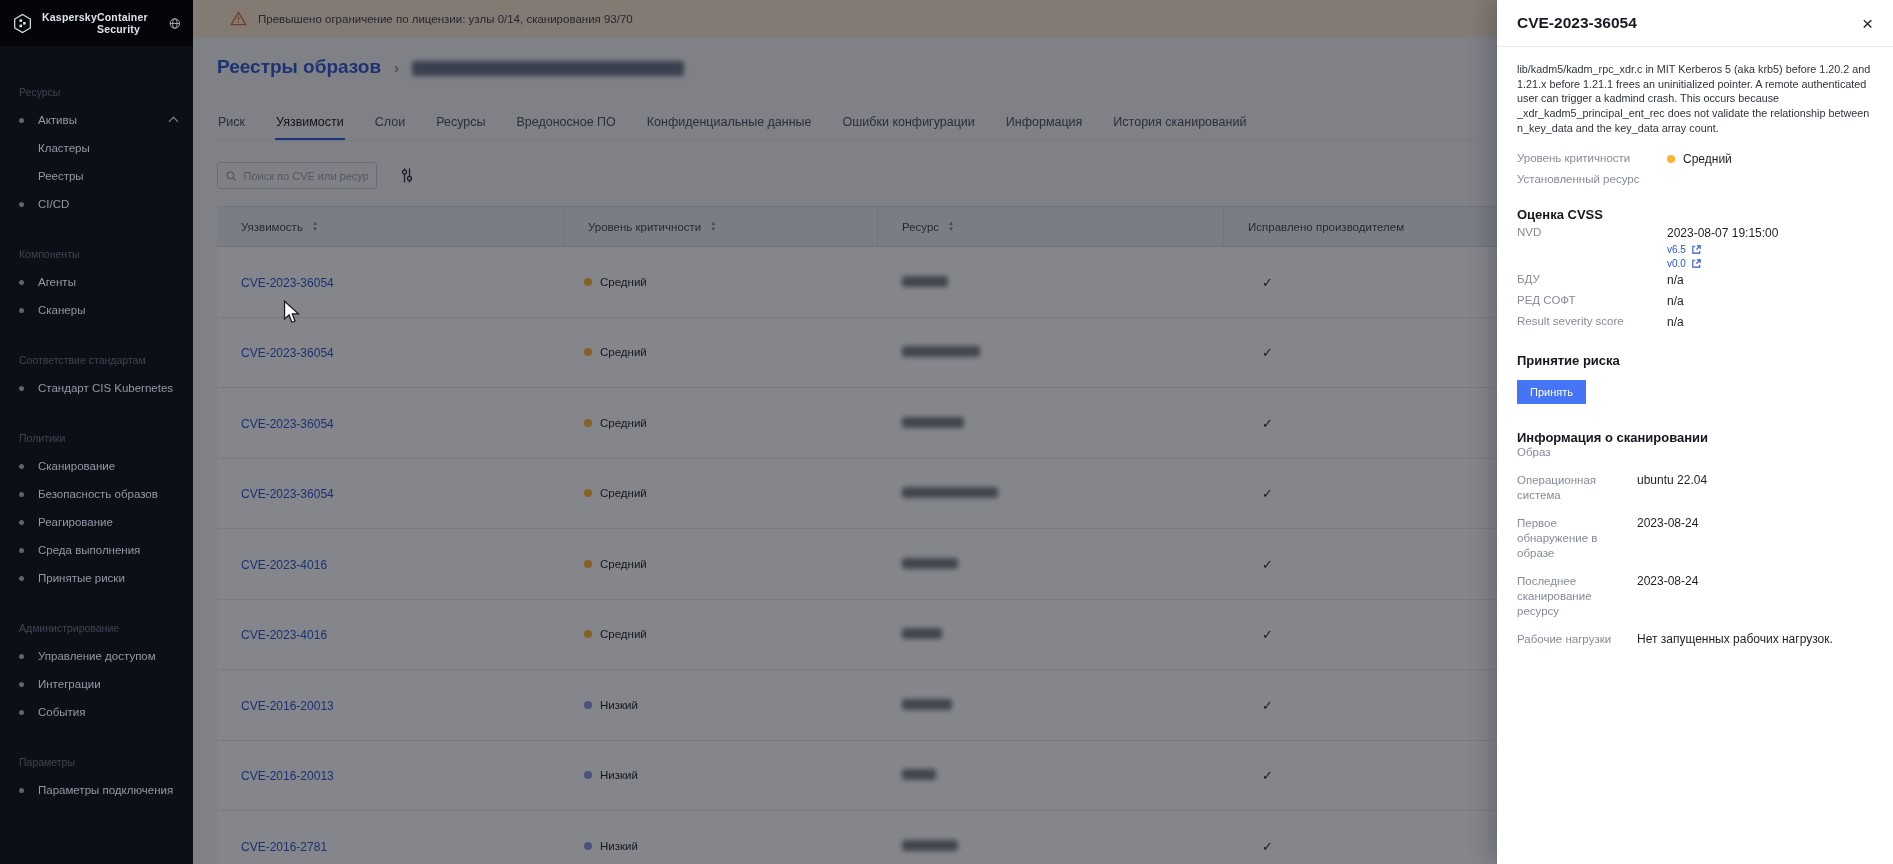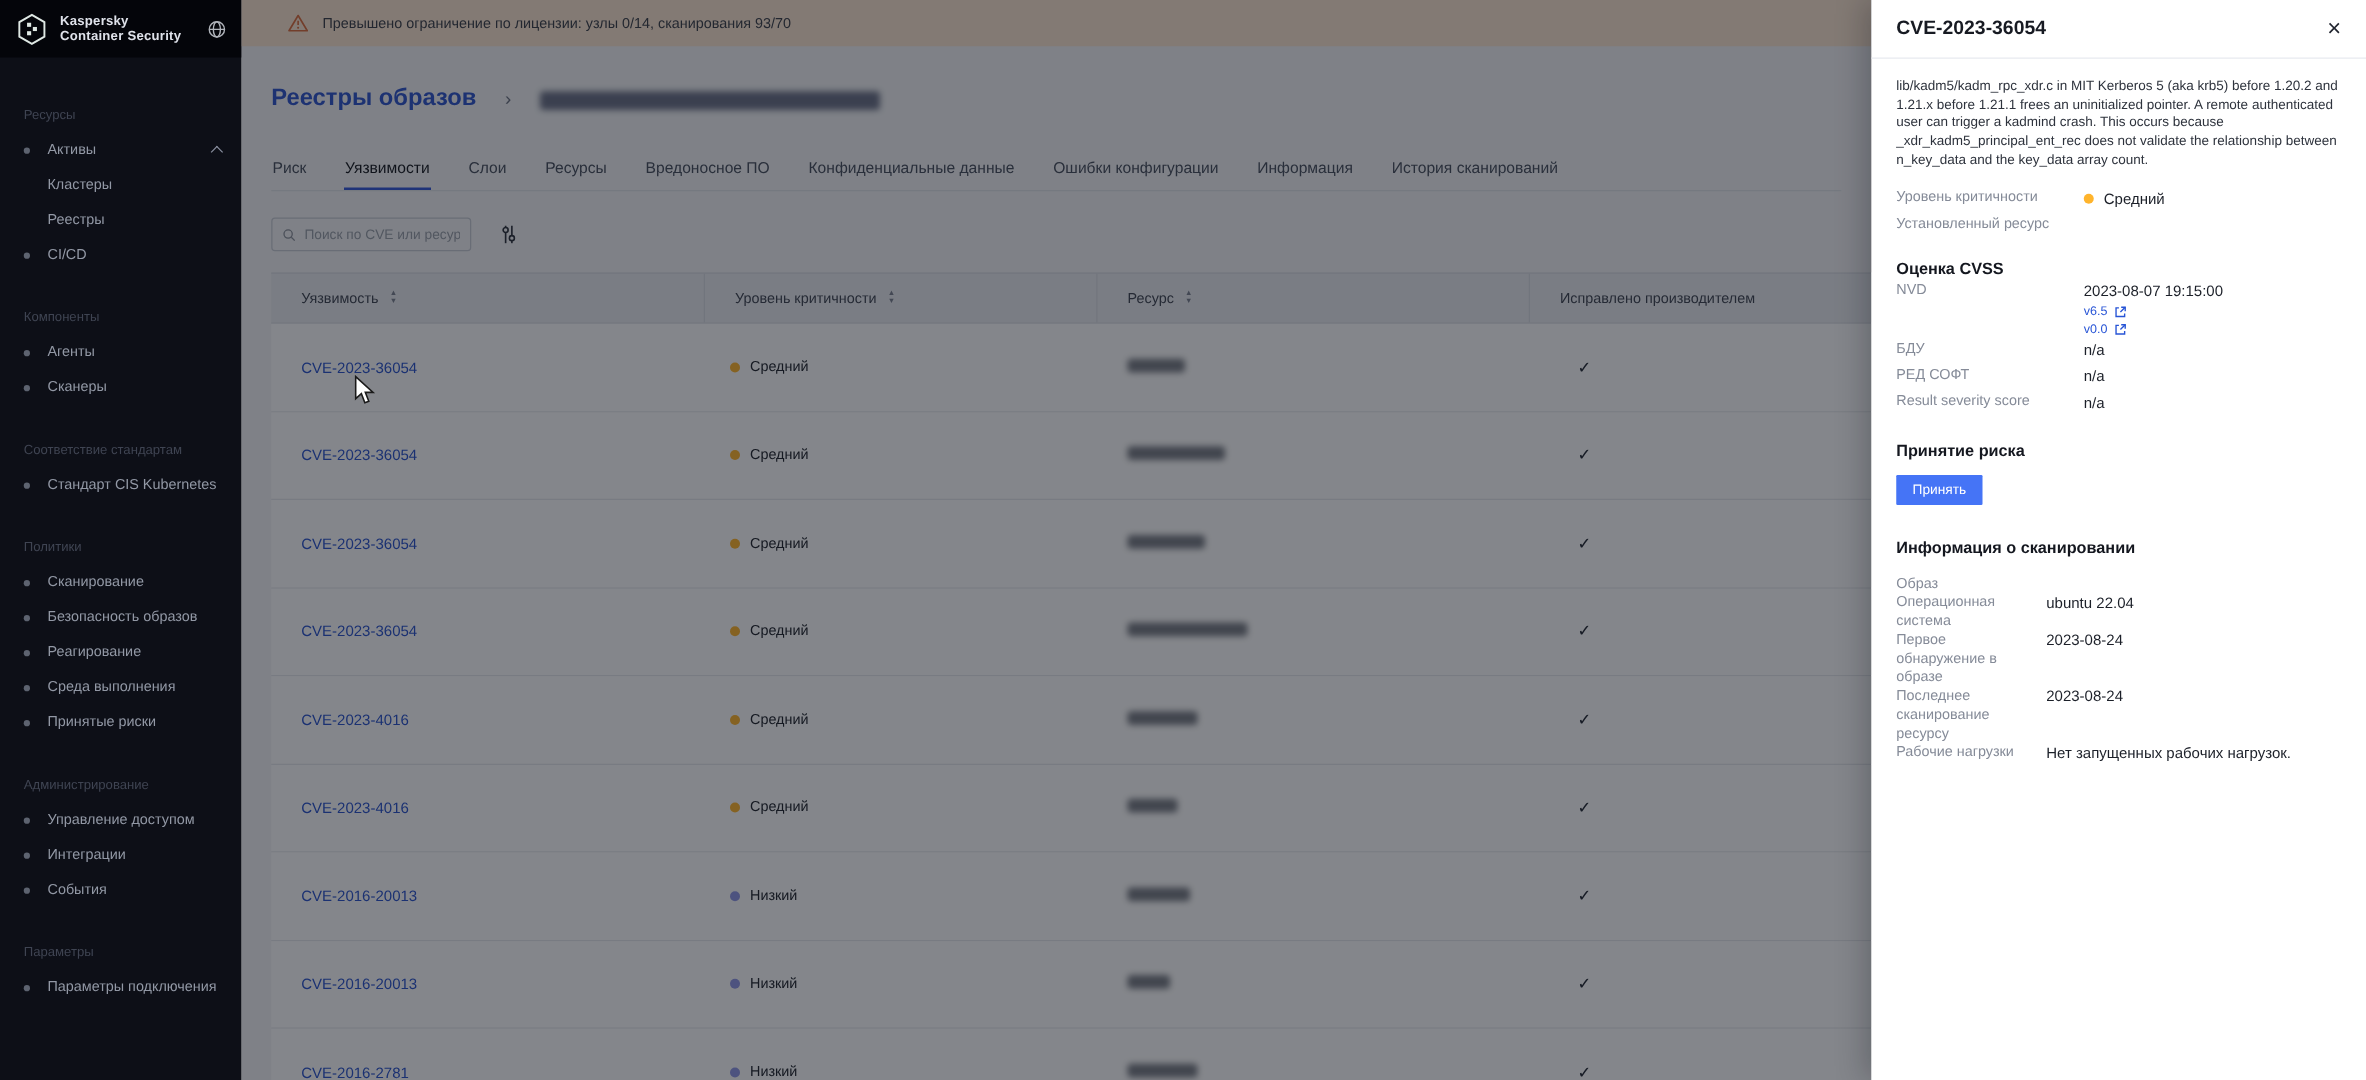--- a/index.html
+++ b/index.html
@@ -2,42 +2,42 @@
 <html style="--accent-blue: #3357d9; --link-blue: #2a53cd; --panel-link: #2754d6; --button-blue: #4574f6; --medium: #ffb42c; --low: #8f96e6; --warning-orange: #d96c3e;"><head>
 <meta charset="utf-8">
 <style>
   *{margin:0;padding:0;box-sizing:border-box}
   html,body{width:1893px;height:864px;overflow:hidden;background:#0d0f17;
     font-family:"Liberation Sans","DejaVu Sans",sans-serif;}
 
   
   .sidebar{position:absolute;left:0;top:0;width:193px;height:864px;background:#0d0f17;z-index:10}
   .side-header{height:46px;background:#04050a;display:flex;align-items:center;padding:0 12px;gap:9px}
-  .brand{display:flex;flex-direction:column;line-height:12px}
+  .brand{display:flex;line-height:12px}
   .brand span{color:#dfe2ea;font-size:10.5px;font-weight:bold;letter-spacing:.2px}
   .globe{margin-left:auto;opacity:.85}
   .nav{padding:10px 0 0 0}
   .nav-entry{display:flex;align-items:center;padding:8px 16px 8px 19px;cursor:pointer}
   .nav-entry.section{margin-top:22px;cursor:default}
   .nav-entry.section .nav-label{color:#3f4452;font-size:10.5px}
   .nav-entry.item .nav-label,.nav-entry.child .nav-label{color:#9298a5;font-size:11.5px}
   .nav-entry.child{padding-left:38px}
   .bullet{width:5px;height:5px;border-radius:50%;background:#5d6370;margin-right:14px;flex:0 0 auto}
   .chev{width:7px;height:7px;border-left:1.5px solid #8a90a0;border-top:1.5px solid #8a90a0;
     transform:rotate(45deg);margin-left:auto;margin-top:3px}
 
   
   .main{position:absolute;left:193px;top:0;width:1304px;height:864px;background:#f2f3f6;overflow:hidden}
   .dim-overlay{position:absolute;inset:0;background:rgba(11,15,24,.5);z-index:50;pointer-events:none}
 
   .banner{height:37px;background:#fbe4d0;display:flex;align-items:center;padding-left:37px;gap:11px}
   .banner-text{font-size:11.5px;color:#3a3f49}
 
   .content{padding:0 24px}
-  .breadcrumb{margin-top:31px;display:flex;align-items:center;gap:23px}
+  .breadcrumb{margin-top:19px;display:flex;align-items:center;gap:13px}
   .bc-root{font-size:19px;font-weight:bold;color:#2f55cc;cursor:pointer}
   .bc-chev{font-size:15px;color:#6a7080;margin-top:1px}
   .blur-chip{display:inline-block;height:11px;border-radius:3px;background:#565b66;opacity:.8;filter:blur(2.5px)}
   .bc-blur{height:15px;width:272px;background:#49506c;margin-top:3px}
 
   .tabs{margin-top:37px;display:flex;gap:29px;border-bottom:1px solid #dfe2e8}
   .tab{font-size:12.5px;color:#474e5e;padding:0 1px 11px 1px;cursor:pointer;white-space:nowrap}
   .tab.active{color:#14171f;box-shadow:inset 0 -2px 0 var(--accent-blue)}
 
   .toolbar{margin-top:21px;display:flex;align-items:center;gap:23px}
@@ -79,21 +79,21 @@
   .f-label{font-size:11.5px;color:#858b98;padding-right:8px}
   .f-value{font-size:12px;color:#1c2029}
   .sev-inline{display:flex;align-items:center;gap:8px}
   .v-blur{height:10px;background:#b4b9c3;opacity:1;filter:blur(2.5px);border-radius:3px;margin-top:2px}
   .sec-head{font-size:13px;font-weight:bold;color:#14171f}
   .mt22{margin-top:22px}.mt24{margin-top:24px}.mt26{margin-top:26px}
   .cvss-links{display:flex;flex-direction:column;gap:3px;margin-top:4px}
   .plink{display:flex;align-items:center;gap:5px;font-size:10px;color:var(--panel-link);cursor:pointer}
   .accept-btn{margin-top:12px;display:inline-block;background:var(--button-blue);color:#fff;font-size:11px;
     border:none;border-radius:1px;padding:6px 13px;cursor:pointer;font-family:"Liberation Sans",sans-serif}
-  .scan-grid{display:grid;grid-template-columns:120px 1fr;margin-top:15px}
+  .scan-grid{display:grid;grid-template-columns:120px 1fr;row-gap:13px;}
   .scan-grid .f-label{line-height:1.3}
 
   
   .cursor{position:absolute;left:282px;top:300px;z-index:100;pointer-events:none}
 </style>
 </head>
 <body>
 
 <div class="sidebar">
   <div class="side-header">

